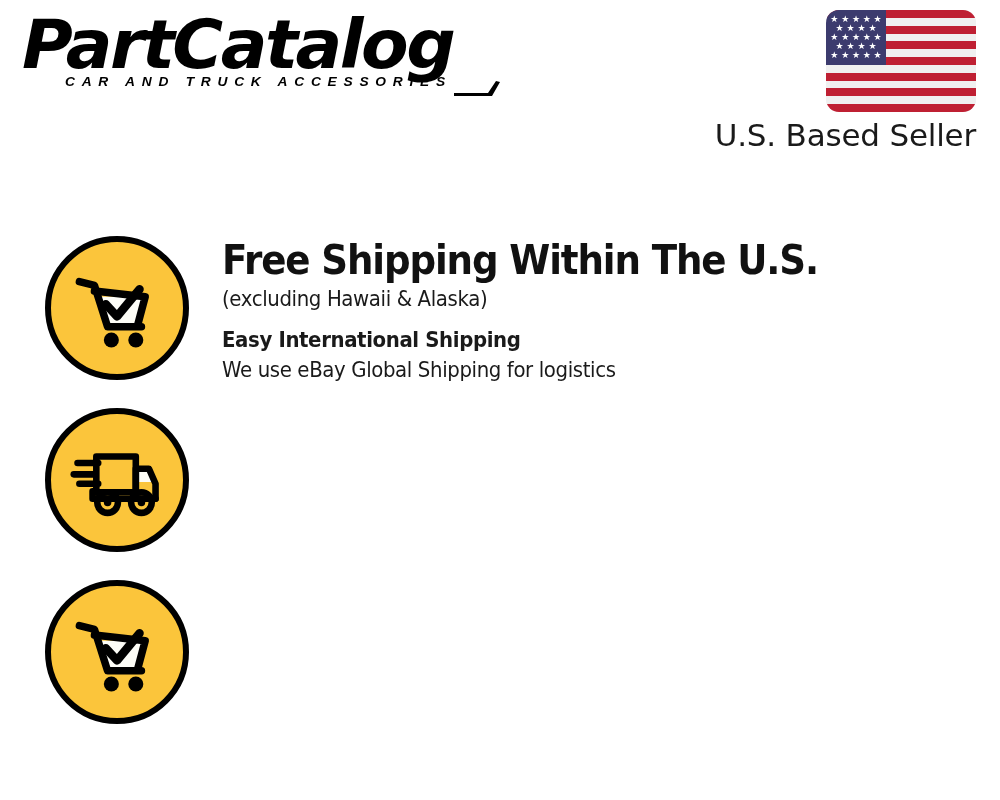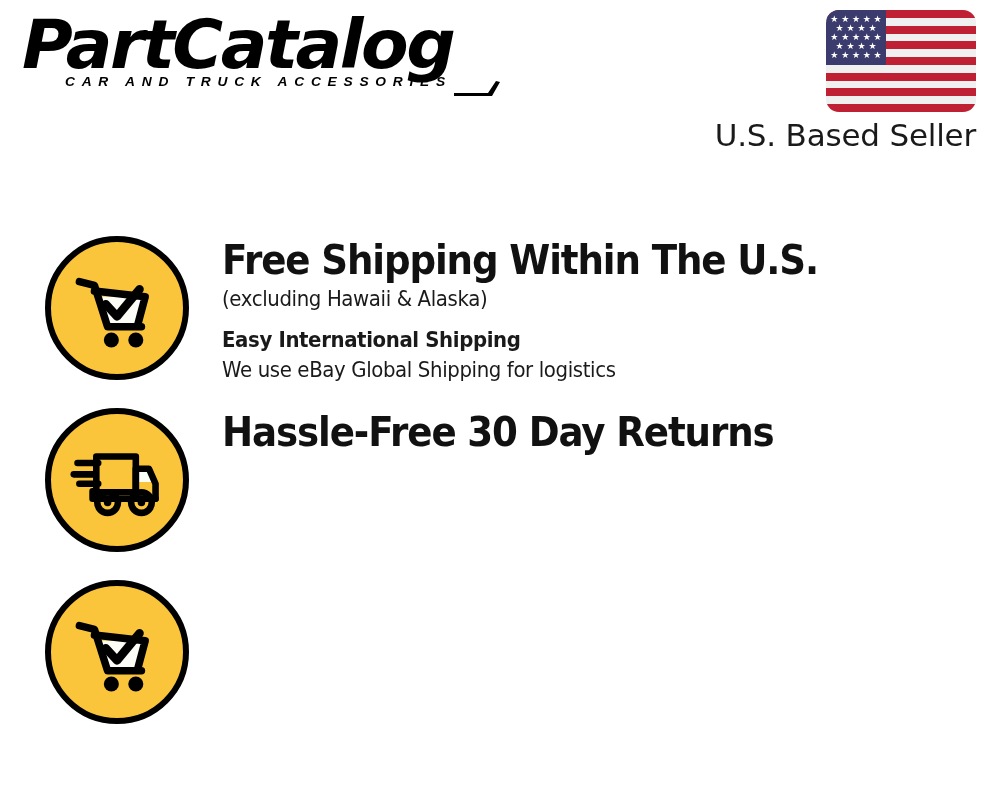--- a/index.html
+++ b/index.html
@@ -302,23 +302,20 @@
         <path d="M24 62 L24 70 L91 70" fill="none" stroke="#000000" stroke-width="7" stroke-linecap="round" stroke-linejoin="round"></path>
         <line x1="8" y1="32" x2="30" y2="32" stroke="#000000" stroke-width="7" stroke-linecap="round"></line>
         <line x1="4" y1="44" x2="26" y2="44" stroke="#000000" stroke-width="7" stroke-linecap="round"></line>
         <line x1="10" y1="54" x2="30" y2="54" stroke="#000000" stroke-width="7" stroke-linecap="round"></line>
         <circle cx="40" cy="74" r="11" fill="none" stroke="#000000" stroke-width="7"></circle>
         <circle cx="40" cy="74" r="4" fill="#000000"></circle>
         <circle cx="76" cy="74" r="11" fill="none" stroke="#000000" stroke-width="7"></circle>
         <circle cx="76" cy="74" r="4" fill="#000000"></circle>
       </svg>
     </div>
-    <div class="feature-text">
-      <div class="feature-title">Hassle-Free 30 Day Returns</div>
-    </div>
   </div>
 
   <div class="feature-row">
     <div class="icon-badge">
       <svg viewBox="0 0 100 100" aria-hidden="true">
         <polygon points="32,38 78,38 71,66 39,66" fill="#fdfdf7"></polygon>
         <path d="M10 22 L26 26 L40 70 L76 70" fill="none" stroke="#000000" stroke-width="8" stroke-linecap="round" stroke-linejoin="round"></path>
         <path d="M26 32 L80 38 L72 68" fill="none" stroke="#000000" stroke-width="8" stroke-linecap="round" stroke-linejoin="round"></path>
         <path d="M38 46 L50 59 L74 30" fill="none" stroke="#000000" stroke-width="9" stroke-linecap="round" stroke-linejoin="round"></path>
         <circle cx="44" cy="84" r="8" fill="#000000"></circle>

